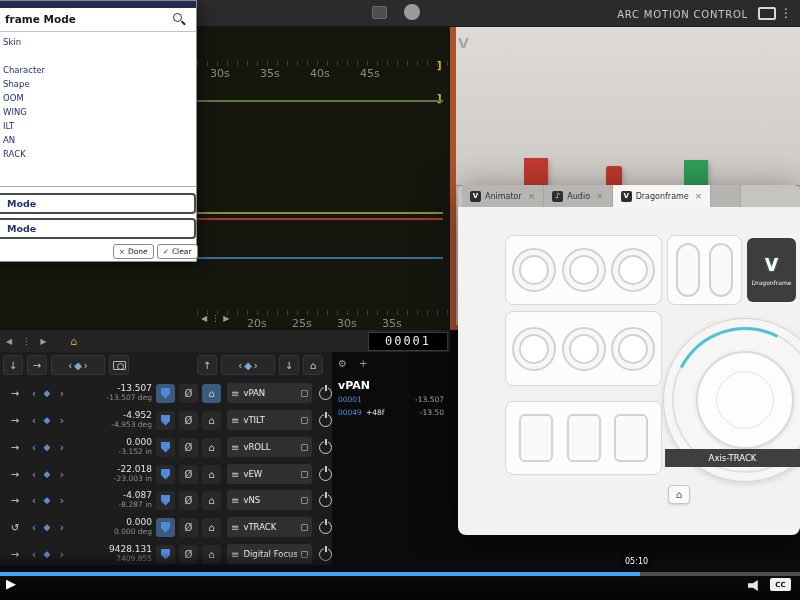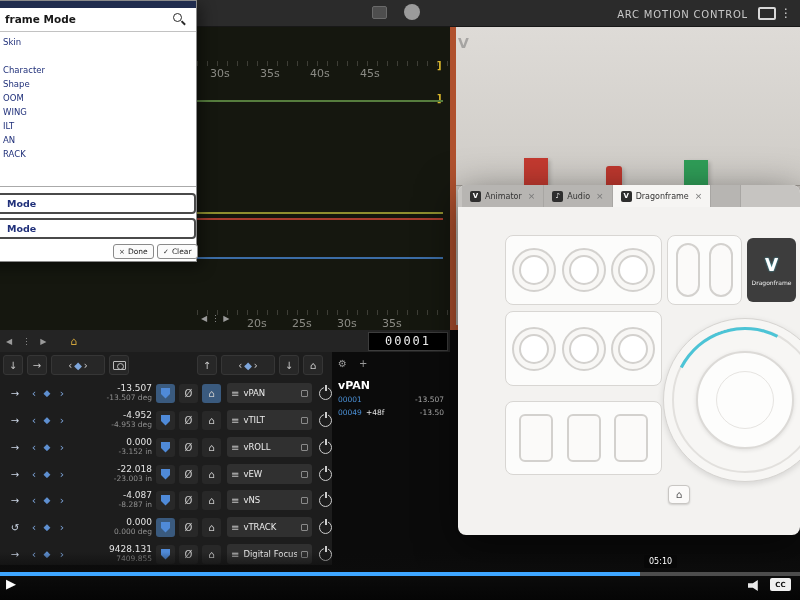--- a/index.html
+++ b/index.html
@@ -62,21 +62,21 @@
 #kfpanel{position:absolute;left:332px;top:22px;width:118px;height:213px;background:#0b0b0b;padding:6px 4px}
 .kf-icons{display:flex;gap:12px;padding-left:2px;color:#9a9a9a;font-size:10px}
 .kf-title{margin-top:10px;margin-left:2px;font-size:11px;font-weight:bold;color:#fff}
 .kf-row{display:flex;font-size:7.5px;padding:1px 2px;align-items:baseline;margin-top:2px}
 .kf-frame{color:#4a8fd4;width:28px}
 .kf-off{color:#e0e0e0;width:26px}
 .kf-val{flex:1;text-align:right;color:#b0b0b0}
 
 
 #player{position:absolute;left:0;top:552px;width:800px;height:48px;background:linear-gradient(to bottom,rgba(10,10,10,0),rgba(12,12,12,.92) 45%,#050505 100%);z-index:15}
-.ptool{position:absolute;left:644px;top:3px;padding:2px 5px;background:rgba(8,8,8,.92);color:#fff;font-size:8px;border-radius:2px}
+.ptool{position:absolute;left:620px;top:3px;padding:2px 5px;background:rgba(8,8,8,.92);color:#fff;font-size:8px;border-radius:2px}
 .pbar{position:absolute;left:0;top:20px;width:800px;height:4px;background:#4d4d4d}
 .pfill{width:640px;height:100%;background:#3ea6ff}
 .pplay{position:absolute;left:6px;top:24px;color:#fff;font-size:13px}
 .speaker{position:absolute;left:748px;top:28px;width:14px;height:11px;background:#e8e8e8;clip-path:polygon(0 30%,35% 30%,70% 0,70% 100%,35% 70%,0 70%)}
 .ccbox{position:absolute;left:770px;top:26px;width:21px;height:13px;background:#f0f0f0;border-radius:2px;color:#111;font-size:7px;font-weight:bold;display:flex;align-items:center;justify-content:center}
 
 
 #creator{position:absolute;left:458px;top:185px;width:342px;height:350px;border-radius:8px;overflow:hidden;box-shadow:0 10px 40px rgba(0,0,0,.55);z-index:10;background:#f3f2f0}
 .cr-title{height:17px;background:#dbd9d6;text-align:center;font-size:10px;color:#3a3a3a;line-height:17px;font-weight:500}
 .cr-tabs{height:22px;background:#c6c4c1;display:flex;align-items:stretch;padding-left:4px}
@@ -447,20 +447,21 @@
         <div class="wring"></div>
         <div class="warc"></div>
         <div class="wknob"></div>
         <div class="wcenter"></div>
       </div>
       <div class="kbox" style="left:47px;top:194px;width:157px;height:74px">
         <div class="sqbtn"></div>
         <div class="sqbtn"></div>
         <div class="sqbtn"></div>
       </div>
+      <div class="axis-bar">Axis-TRACK</div>
       <div class="cr-home">
           <span>⌂</span>
         </div>
     </div>
   </div>
 
   <div id="player">
     <div class="ptool">05:10</div>
     <div class="pbar">
       <div class="pfill"></div>

